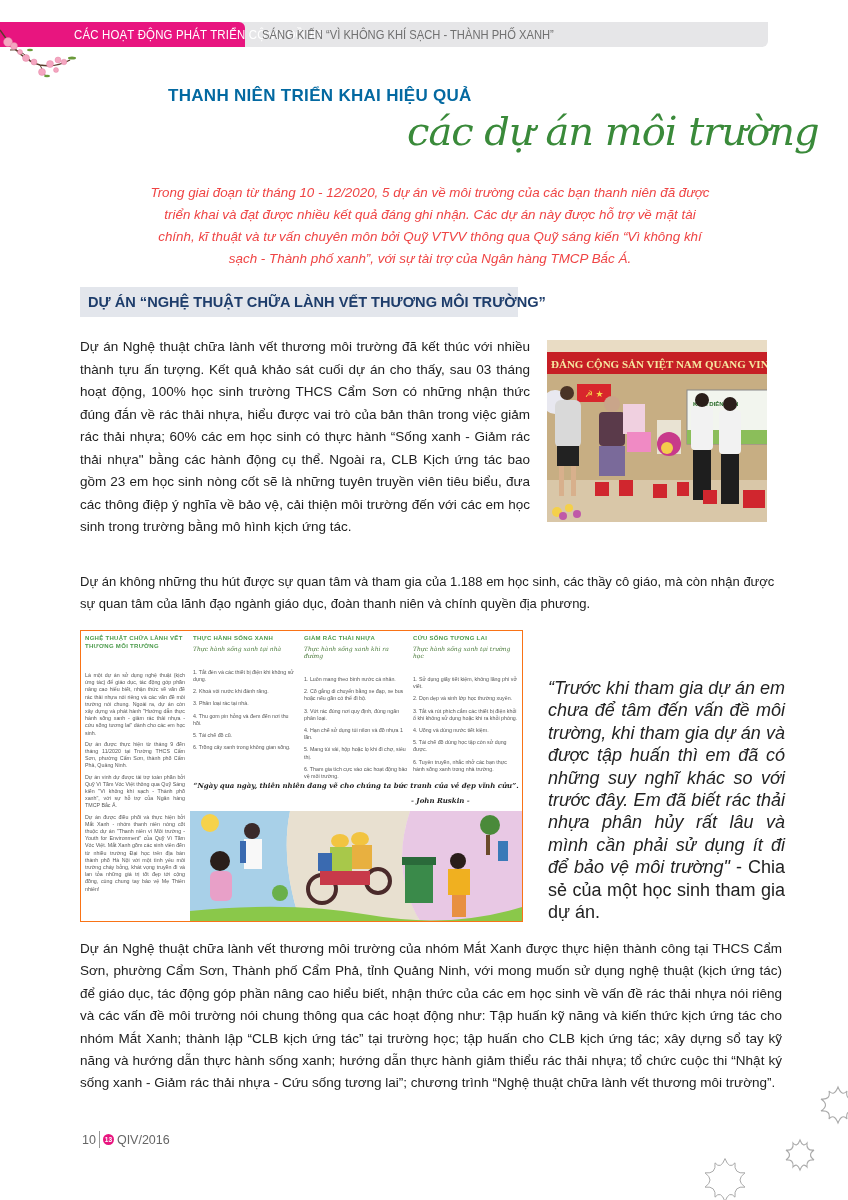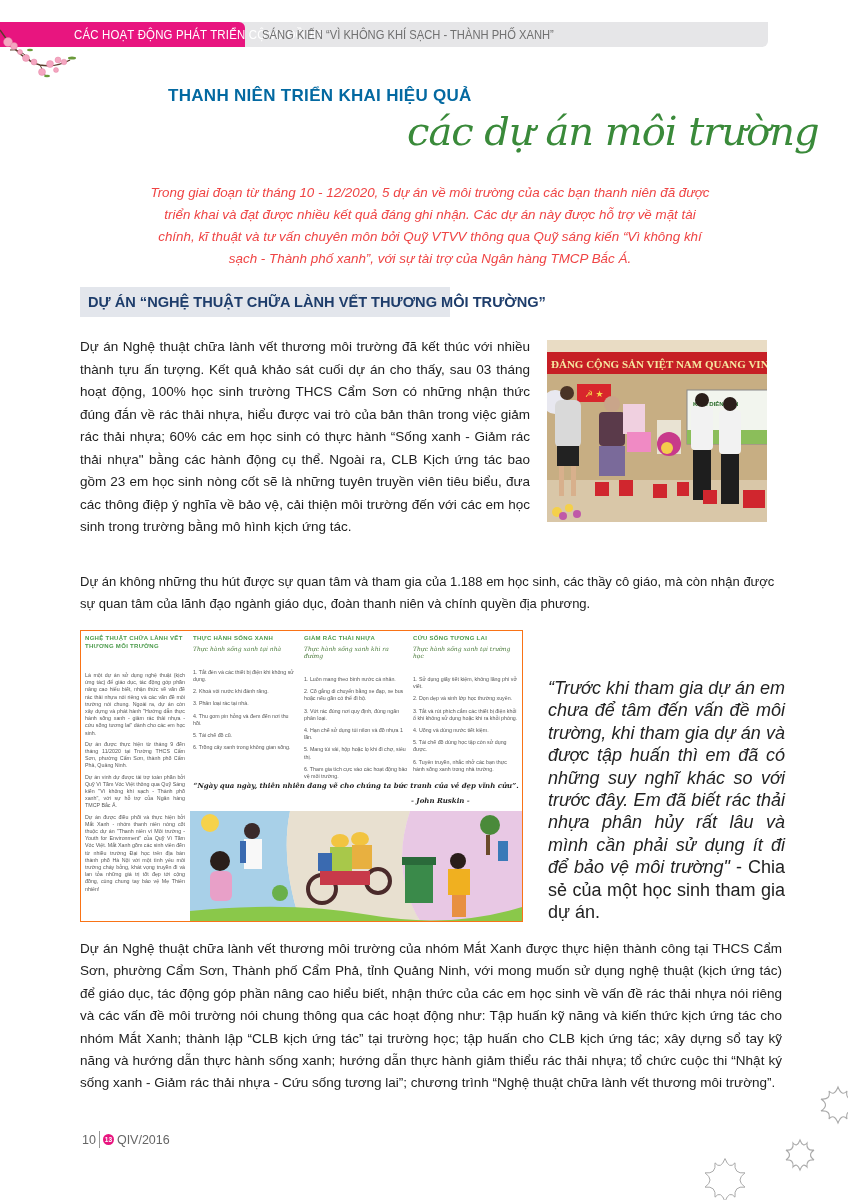--- a/index.html
+++ b/index.html
@@ -13,21 +13,21 @@
   .header-gray-text { position: absolute; left: 250px; top: 5px; color: #707070; font-size: 13px; white-space: nowrap; transform: scaleX(0.86); transform-origin: left; z-index: 2; }
   .header-pink { z-index: 1; }
 
   .blossom { position: absolute; left: 0; top: 20px; width: 80px; height: 60px; z-index: 3; }
 
   .title-main { position: absolute; left: 168px; top: 86px; font-size: 17px; font-weight: bold; color: #0369a1; letter-spacing: 0.3px; white-space: nowrap; }
   .title-script { position: absolute; left: 380px; top: 108px; font-size: 40px; color: #3a8a3a; font-family: "DejaVu Serif", serif; font-style: italic; white-space: nowrap; letter-spacing: -1px; margin-left: 27px; }
 
   .intro { position: absolute; left: 150px; top: 182px; width: 560px; font-size: 13.4px; line-height: 22px; font-style: italic; text-align: center; color: #ef4444; }
 
-  .section-head { position: absolute; left: 80px; top: 287px; width: 370px; height: 30px; background: #e3e6ec; padding: 7px 8px; font-size: 14.6px; font-weight: bold; color: #1e3d6b; white-space: nowrap; }
+  .section-head { position: absolute; left: 80px; top: 287px; width: 438px; height: 30px; background: #e3e6ec; padding: 7px 8px; font-size: 14.6px; font-weight: bold; color: #1e3d6b; white-space: nowrap; }
 
   .para1 { position: absolute; left: 80px; top: 336px; width: 450px; font-size: 13.5px; line-height: 22.5px; text-align: justify; color: #222; }
 
   .photo { position: absolute; left: 547px; top: 340px; width: 220px; height: 182px; overflow: hidden; background: #c9b48a; }
 
   .para2 { position: absolute; left: 80px; top: 571px; width: 700px; font-size: 13px; line-height: 22px; color: #222; }
 
   .poster { position: absolute; left: 80px; top: 630px; width: 443px; height: 292px; border: 1px solid #f97316; background: #fff; overflow: hidden; }
   .poster-col { position: absolute; top: 4px; font-size: 5.3px; line-height: 7.2px; color: #555; }
   .poster-h { font-size: 6px; font-weight: bold; color: #4a9a4a; letter-spacing: 0.3px; line-height: 7.5px; }

